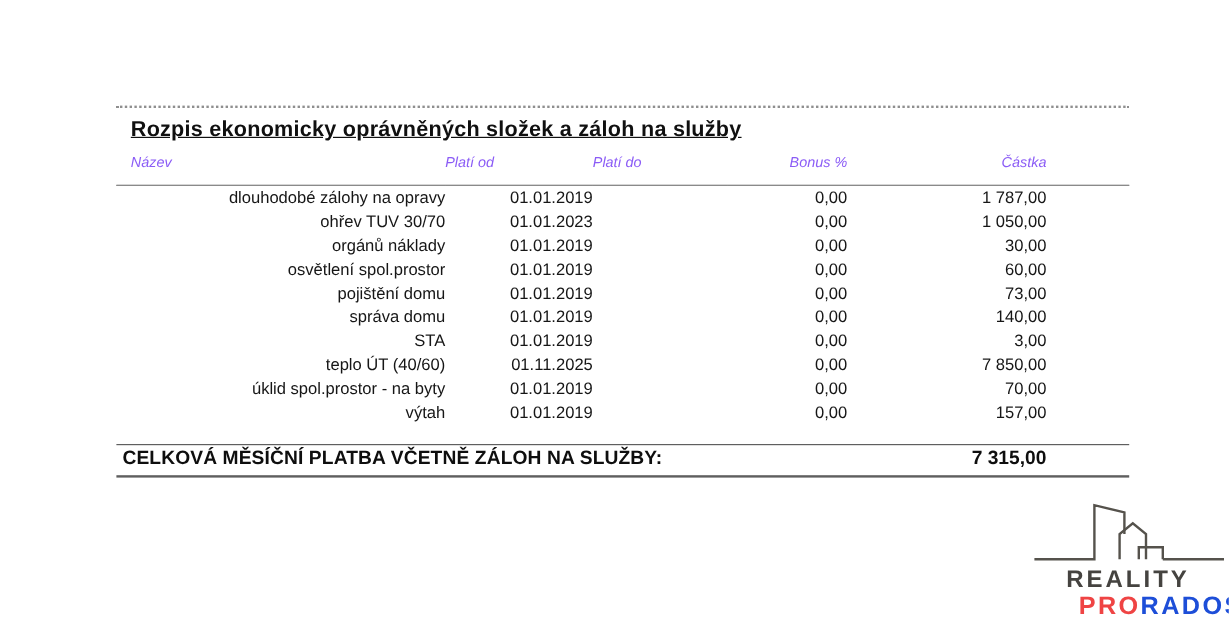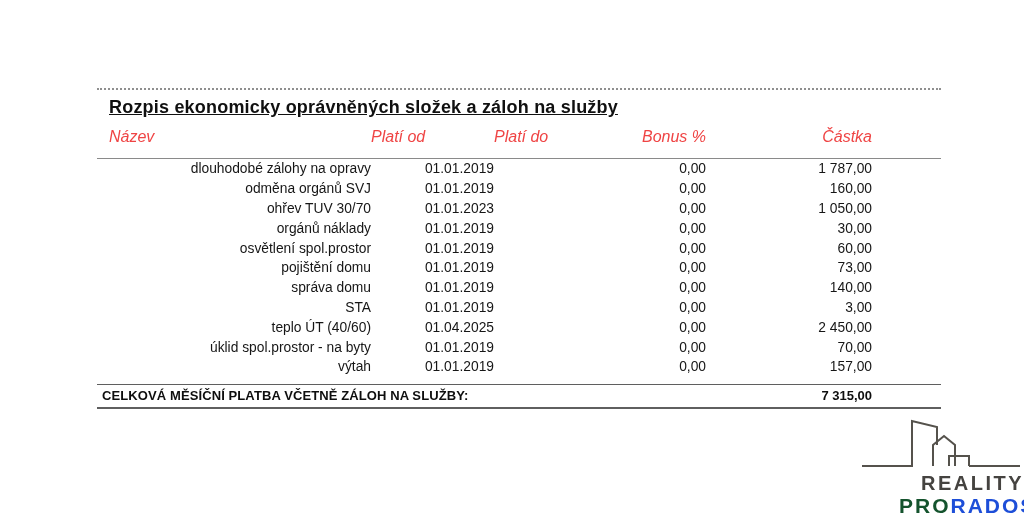--- a/index.html
+++ b/index.html
@@ -39,50 +39,50 @@
     margin-top: 8px;
   }
   col.c1 { width: 274px; }
   col.c2 { width: 123px; }
   col.c3 { width: 112px; }
   col.c4 { width: 100px; }
   col.c5 { width: 235px; }
   thead th {
     font-style: italic;
     font-weight: normal;
-    font-size: 16px;
+    font-size: 12px;
     text-align: left;
     padding: 2px 0 12px 0;
     border-bottom: 1px solid #8a8a8a;
-    color: #ef4444;
+    color: #8b5cf6;
   }
   thead th.h-name { padding-left: 12px; }
   thead th.h-bonus, thead th.h-amount { text-align: right; }
   thead th.h-amount { padding-right: 69px; margin-top: 26px; }
   tbody td {
     font-size: 13.8px;
     height: 19.8px;
     padding: 0;
     white-space: nowrap;
     vertical-align: middle;
     color: #161616;
     text-align: right;
   }
   td.c-name { padding-left: 6px; }
   td.c-bonus { text-align: right; margin-top: 35px; }
   td.c-amount { text-align: right; padding-right: 69px; }
   .total-row {
-    margin-top: 7px;
+    margin-top: 17px;
     border-top: 1px solid #5f5f5f;
     border-bottom: 2px solid #5f5f5f;
     display: flex;
     justify-content: space-between;
     align-items: center;
     font-weight: bold;
-    font-size: 13px;
+    font-size: 16px;
     padding: 3px 0 4px 0;
     color: #0e0e0e;
   }
   .total-label { padding-left: 5px; letter-spacing: 0.1px; }
   .total-value { padding-right: 69px; }
   .logo {
     position: absolute;
     left: 856px;
     top: 416px;
     width: 168px;
@@ -131,27 +131,20 @@
     </thead>
     <tbody id="rows">
         <tr>
           <td class="c-name">dlouhodobé zálohy na opravy</td>
           <td class="c-from">01.01.2019</td>
           <td class="c-to"></td>
           <td class="c-bonus">0,00</td>
           <td class="c-amount">1 787,00</td>
         </tr>
         <tr>
-          <td class="c-name">odměna orgánů SVJ</td>
-          <td class="c-from">01.01.2019</td>
-          <td class="c-to"></td>
-          <td class="c-bonus">0,00</td>
-          <td class="c-amount">160,00</td>
-        </tr>
-        <tr>
           <td class="c-name">ohřev TUV 30/70</td>
           <td class="c-from">01.01.2023</td>
           <td class="c-to"></td>
           <td class="c-bonus">0,00</td>
           <td class="c-amount">1 050,00</td>
         </tr>
         <tr>
           <td class="c-name">orgánů náklady</td>
           <td class="c-from">01.01.2019</td>
           <td class="c-to"></td>
@@ -181,24 +174,24 @@
         </tr>
         <tr>
           <td class="c-name">STA</td>
           <td class="c-from">01.01.2019</td>
           <td class="c-to"></td>
           <td class="c-bonus">0,00</td>
           <td class="c-amount">3,00</td>
         </tr>
         <tr>
           <td class="c-name">teplo ÚT (40/60)</td>
-          <td class="c-from">01.04.2025</td>
-          <td class="c-to"></td>
-          <td class="c-bonus">0,00</td>
-          <td class="c-amount">2 450,00</td>
+          <td class="c-from">01.11.2025</td>
+          <td class="c-to"></td>
+          <td class="c-bonus">0,00</td>
+          <td class="c-amount">7 850,00</td>
         </tr>
         <tr>
           <td class="c-name">úklid spol.prostor - na byty</td>
           <td class="c-from">01.01.2019</td>
           <td class="c-to"></td>
           <td class="c-bonus">0,00</td>
           <td class="c-amount">70,00</td>
         </tr>
         <tr>
           <td class="c-name">výtah</td>
@@ -218,15 +211,15 @@
 
 <div class="logo">
   <svg width="168" height="52" viewBox="0 0 168 52">
     <g fill="none" stroke-width="2" stroke-linejoin="miter" class="skyline-stroke" stroke="#55524c">
       <polyline points="6,50 56,50 56,5 81,11 81,29"></polyline>
       <polyline points="77,50 77,29 88,20 99,29 99,50"></polyline>
       <polyline points="93,50 93,40 113,40 113,50"></polyline>
       <polyline points="113,50 164,50"></polyline>
     </g>
   </svg>
-  <div class="logo-line1" style="color: rgb(69, 67, 64); text-align: right;">REALITY</div>
-  <div class="logo-line2"><span class="logo-accent" style="color: #14532d; margin-left: 43px;">PRO</span><span class="logo-rest" style="color: #1d4ed8;">RADOST</span></div>
+  <div class="logo-line1" style="color: rgb(69, 67, 64);">REALITY</div>
+  <div class="logo-line2"><span class="logo-accent" style="color: #ef4444; margin-left: 43px;">PRO</span><span class="logo-rest" style="color: #1d4ed8;">RADOST</span></div>
 </div>
 
 </body></html>

